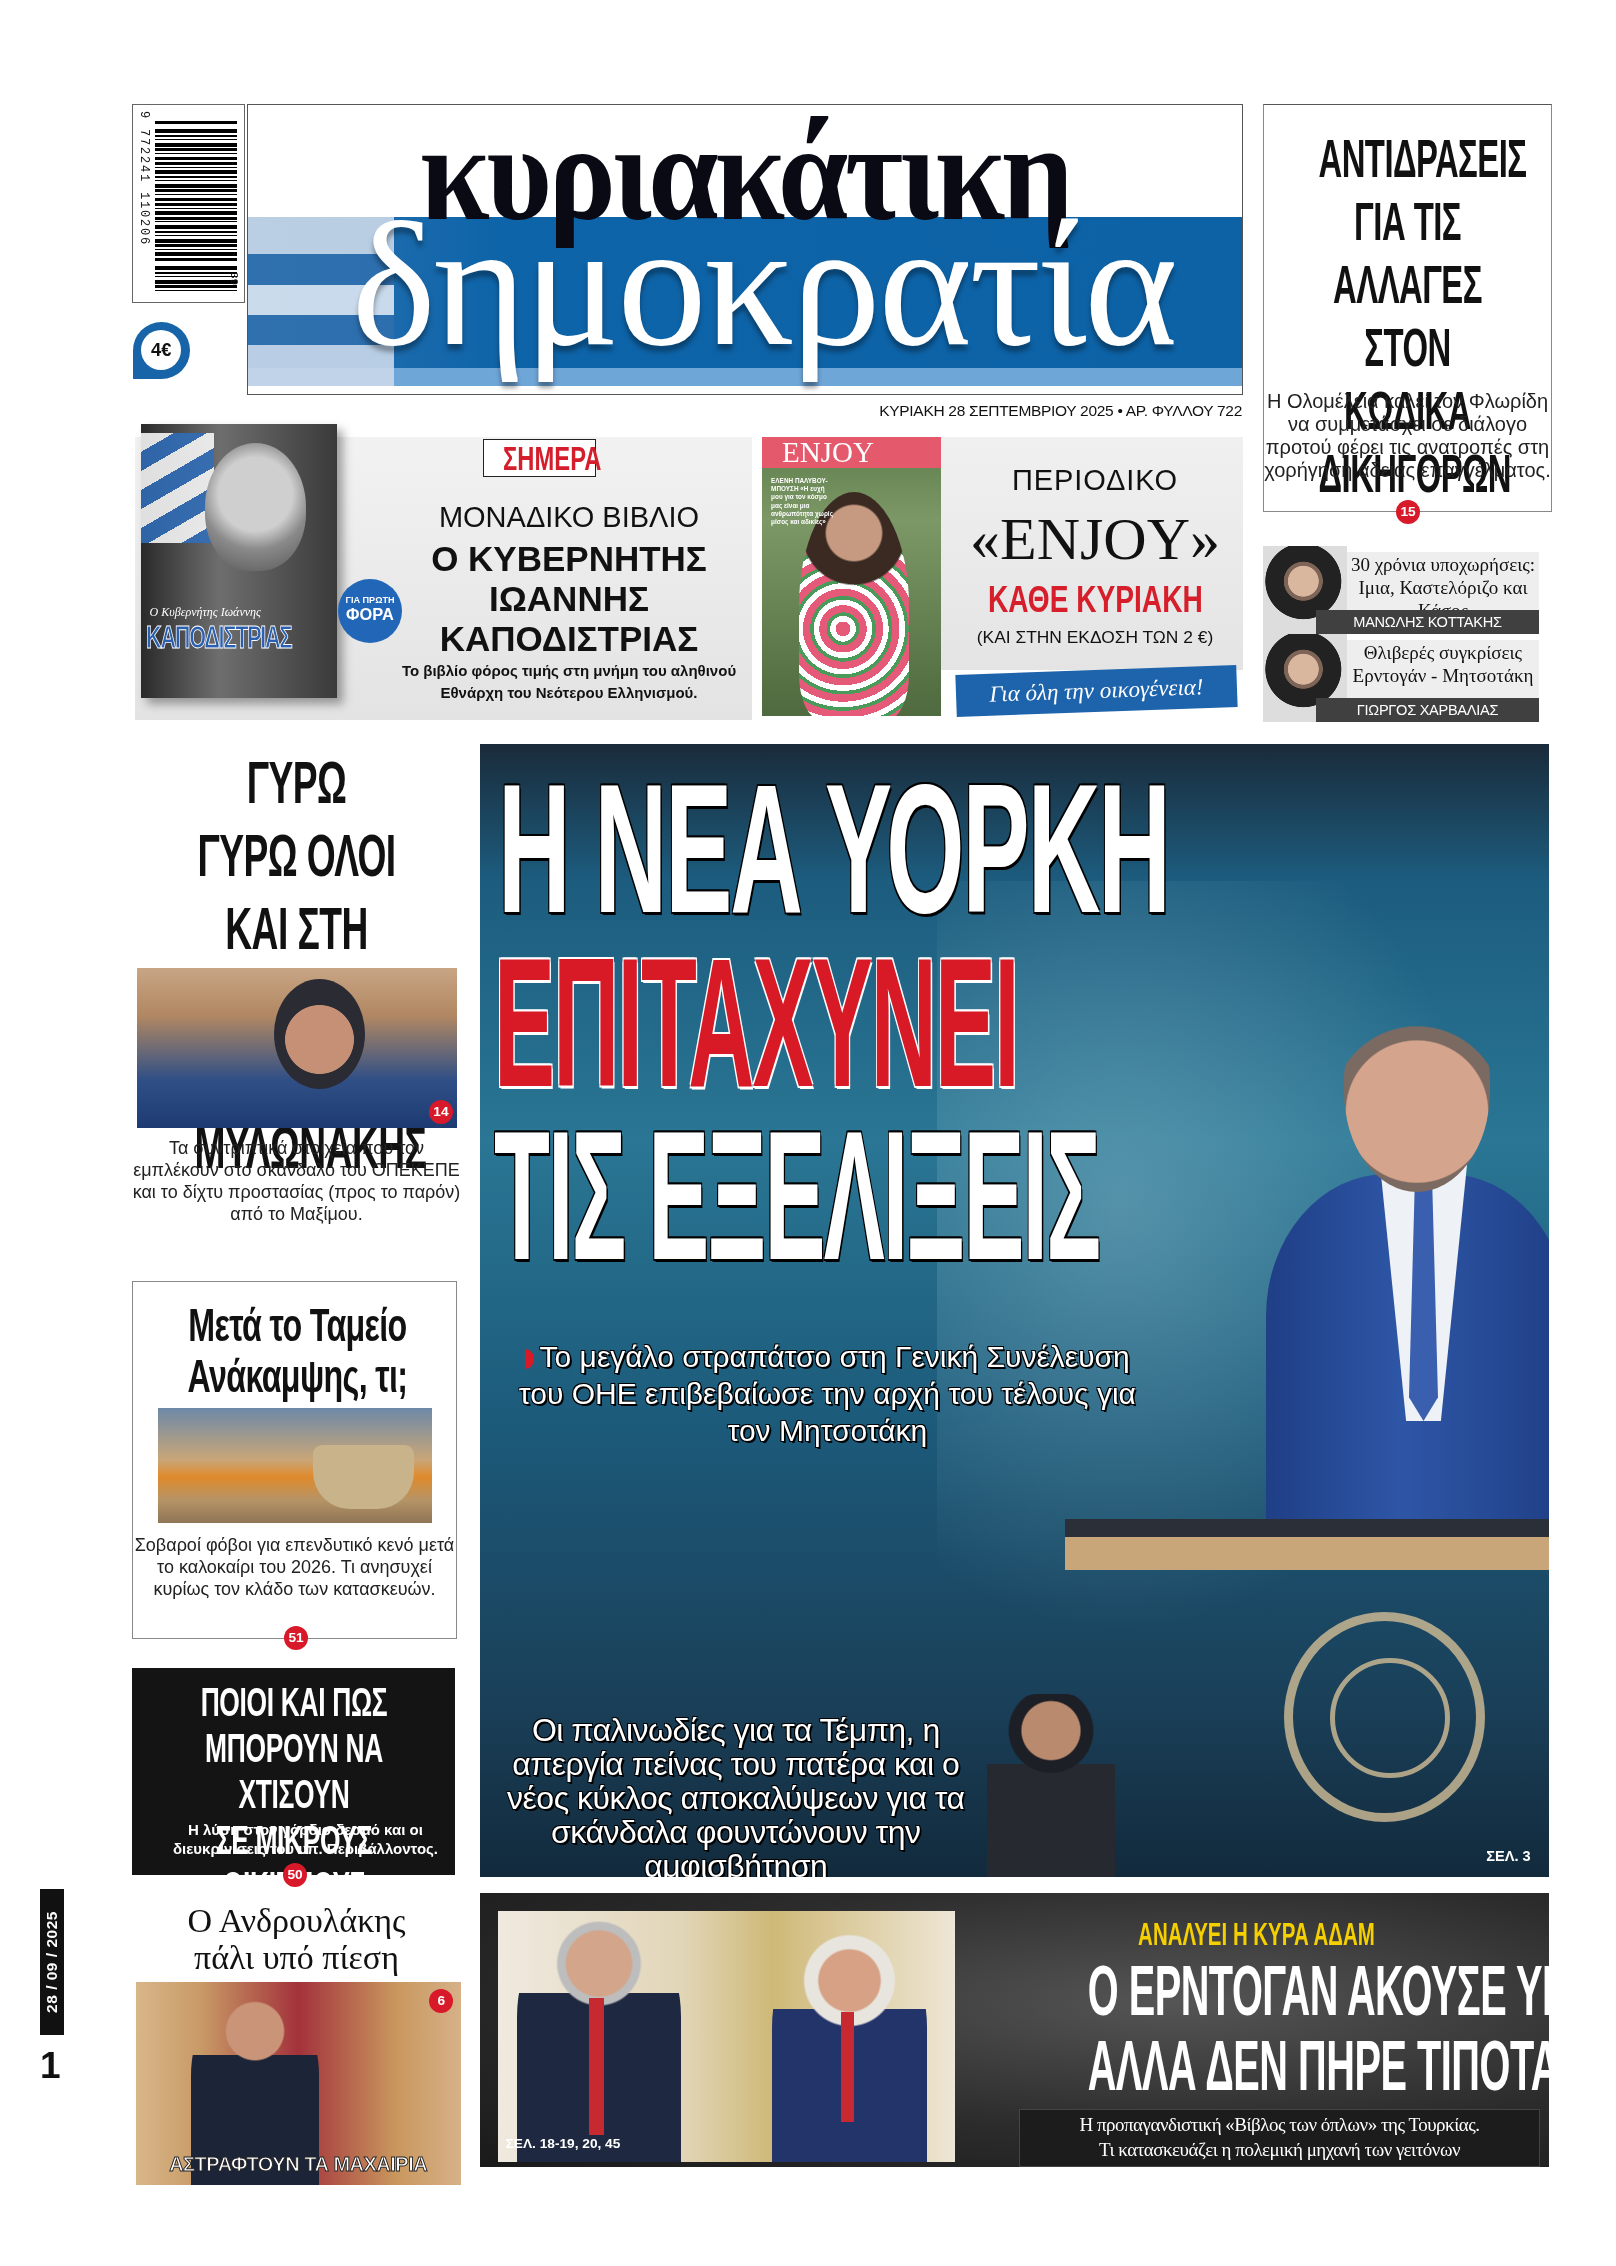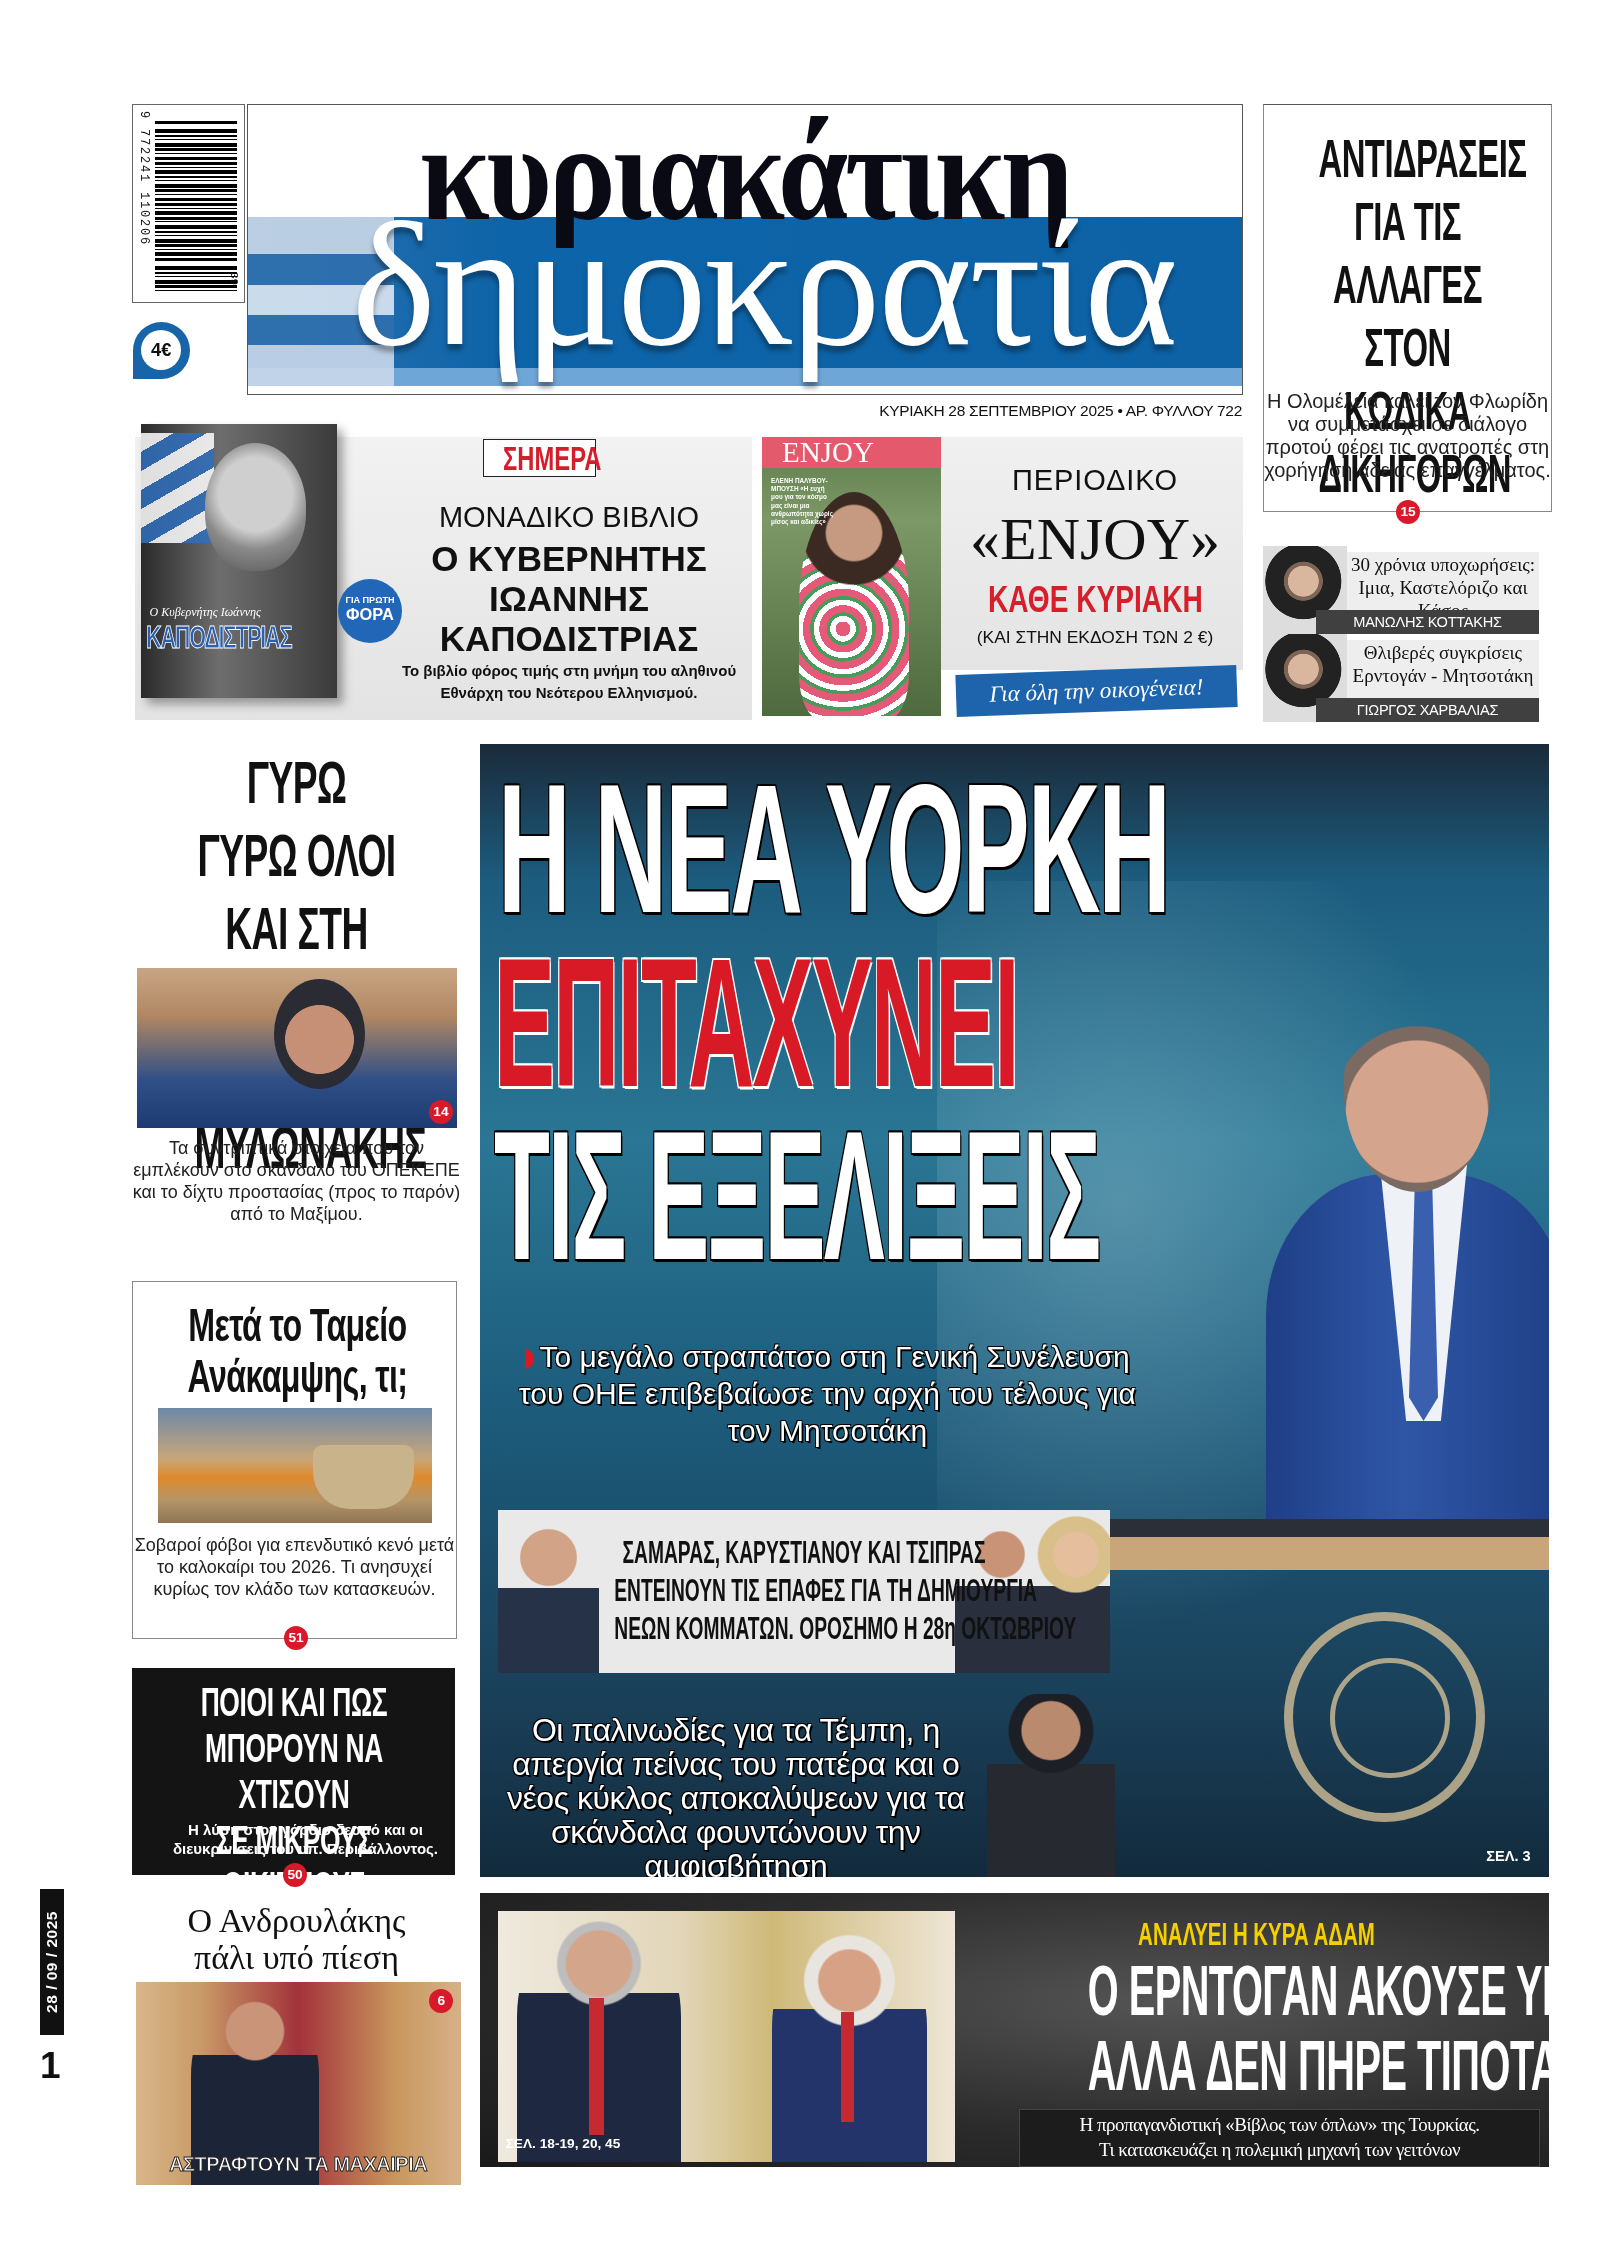--- a/index.html
+++ b/index.html
@@ -282,29 +282,20 @@
     <div class="tie"></div>
     <div class="face"></div>
   </div>
   <div class="podium"></div>
   <div class="podium2"></div>
   <div class="unemblem"></div>
   <div class="h1">Η ΝΕΑ ΥΟΡΚΗ</div>
   <div class="h2">ΕΠΙΤΑΧΥΝΕΙ</div>
   <div class="h3">ΤΙΣ ΕΞΕΛΙΞΕΙΣ</div>
   <div class="lede"><span class="bullet"></span><span>Το μεγάλο στραπάτσο στη Γενική Συνέλευση του ΟΗΕ επιβεβαίωσε την αρχή του τέλους για τον Μητσοτάκη</span></div>
-  <div class="sub1">
-    <div class="p1"></div>
-    <div class="p2"></div>
-    <div class="txt">
-      <span>ΣΑΜΑΡΑΣ, ΚΑΡΥΣΤΙΑΝΟΥ ΚΑΙ ΤΣΙΠΡΑΣ</span><br>
-      <span>ΕΝΤΕΙΝΟΥΝ ΤΙΣ ΕΠΑΦΕΣ ΓΙΑ ΤΗ ΔΗΜΙΟΥΡΓΙΑ</span><br>
-      <span>ΝΕΩΝ ΚΟΜΜΑΤΩΝ. ΟΡΟΣΗΜΟ Η 28η ΟΚΤΩΒΡΙΟΥ</span>
-    </div>
-  </div>
   <div class="capman"></div>
   <div class="sub2">Οι παλινωδίες για τα Τέμπη, η απεργία πείνας του πατέρα και ο νέος κύκλος αποκαλύψεων για τα σκάνδαλα φουντώνουν την αμφισβήτηση</div>
   <div class="sel">ΣΕΛ. 3</div>
 </div>
 
 <div id="erdogan" class="abs">
   <div class="photo">
     <div class="e"></div>
     <div class="et"></div>
     <div class="t"></div>

